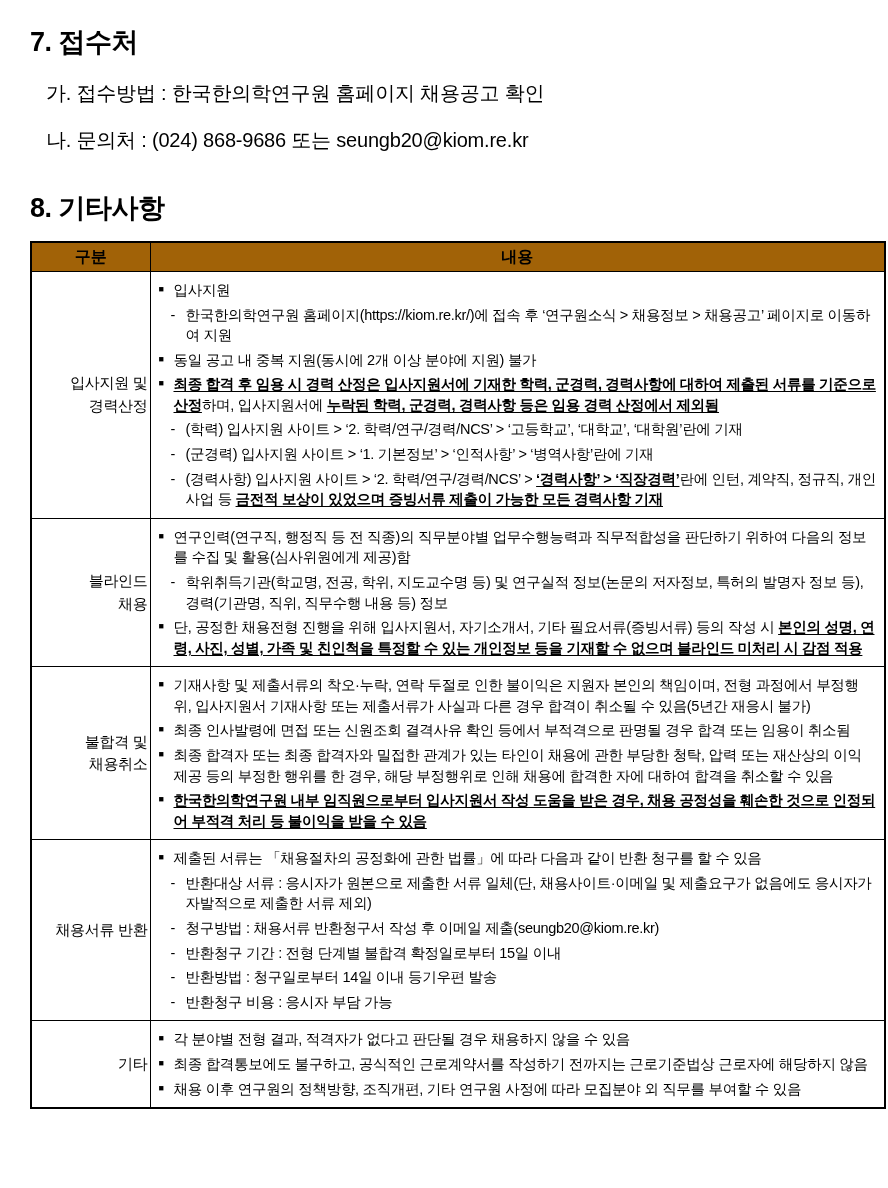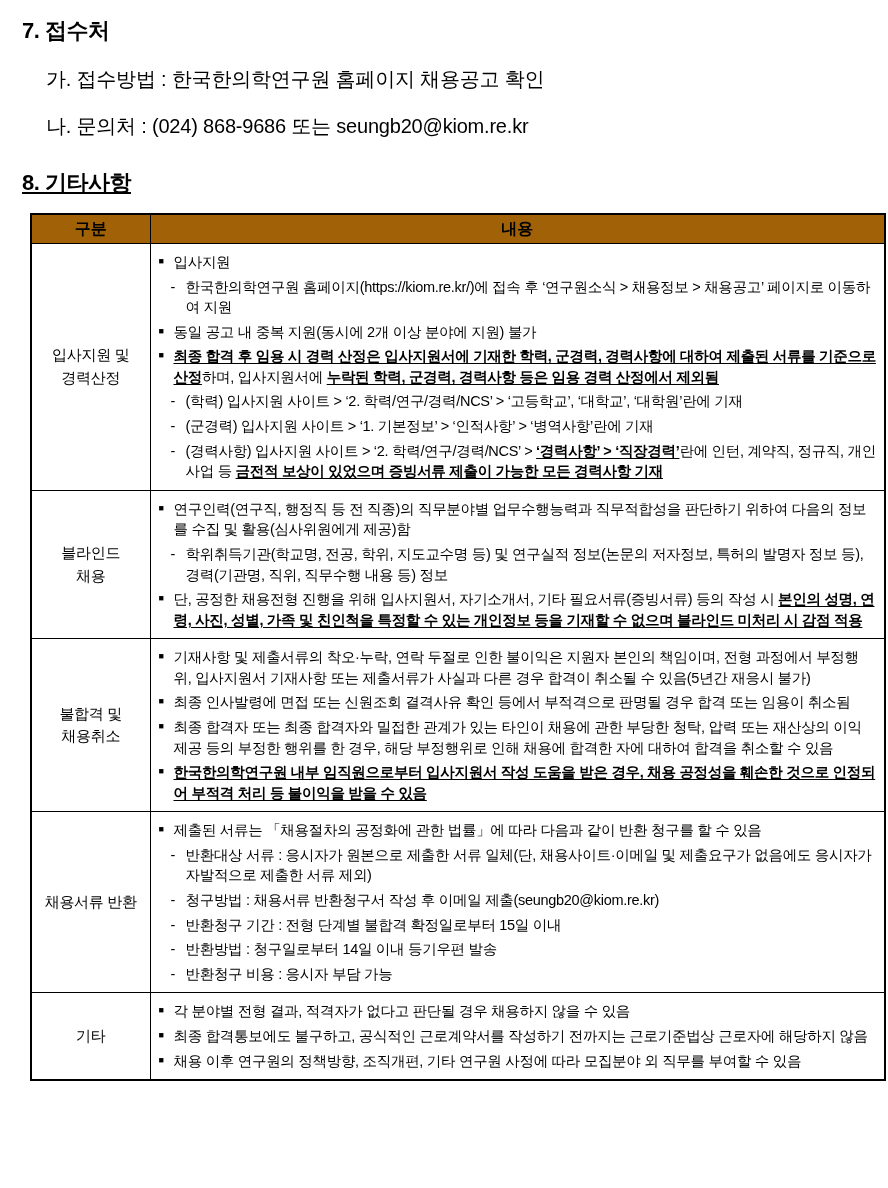--- a/index.html
+++ b/index.html
@@ -3,39 +3,39 @@
 <meta charset="utf-8">
 <style>
   html,body{margin:0;padding:0;}
   body{
     width:888px;height:1188px;background:#ffffff;color:#000;
     font-family:"Liberation Sans","DejaVu Sans",sans-serif;
     overflow:hidden;
   }
   .page{position:relative;width:888px;height:1188px;}
   .sec-title{
-    font-size:22px;font-weight:700;margin:4px;letter-spacing:-0.5px;
+    font-size:27px;font-weight:700;margin:12px;letter-spacing:-0.5px;
   }
   #sec7-title{padding:12px 0 0 18px;}
-  #sec8-title{padding:24px 4px 0 18px;text-decoration:underline;}
+  #sec8-title{padding:24px 4px 0 18px;}
   .sub-line{
     font-size:20px;margin:20px 0 0 46px;letter-spacing:-0.2px;
   }
   table.info{
     border-collapse:collapse;table-layout:fixed;
     margin:15px 0 0 30px;width:856px;
     border:2px solid #000;
   }
   table.info th, table.info td{border:1px solid #000;}
   table.info th{
     background:#a16207;font-size:16px;font-weight:700;
     height:28px;text-align:center;vertical-align:middle;padding:0;
   }
   td.lbl{
-    width:119px;text-align:center;vertical-align:middle;
+    width:119px;text-align:right;vertical-align:middle;
     font-size:15px;line-height:1.5;white-space:pre-line;
     padding:4px 2px;letter-spacing:-0.3px;
   }
   td.cnt{
     padding:4px 8px 4px 8px;font-size:14.5px;line-height:1.42;
     letter-spacing:-0.3px;vertical-align:middle;
   }
   .itm{position:relative;padding-left:15px;margin:4px 0;}
   .itm .blt{position:absolute;left:0;top:0;}
   .itm.sq .blt{font-size:9px;top:3px;}

